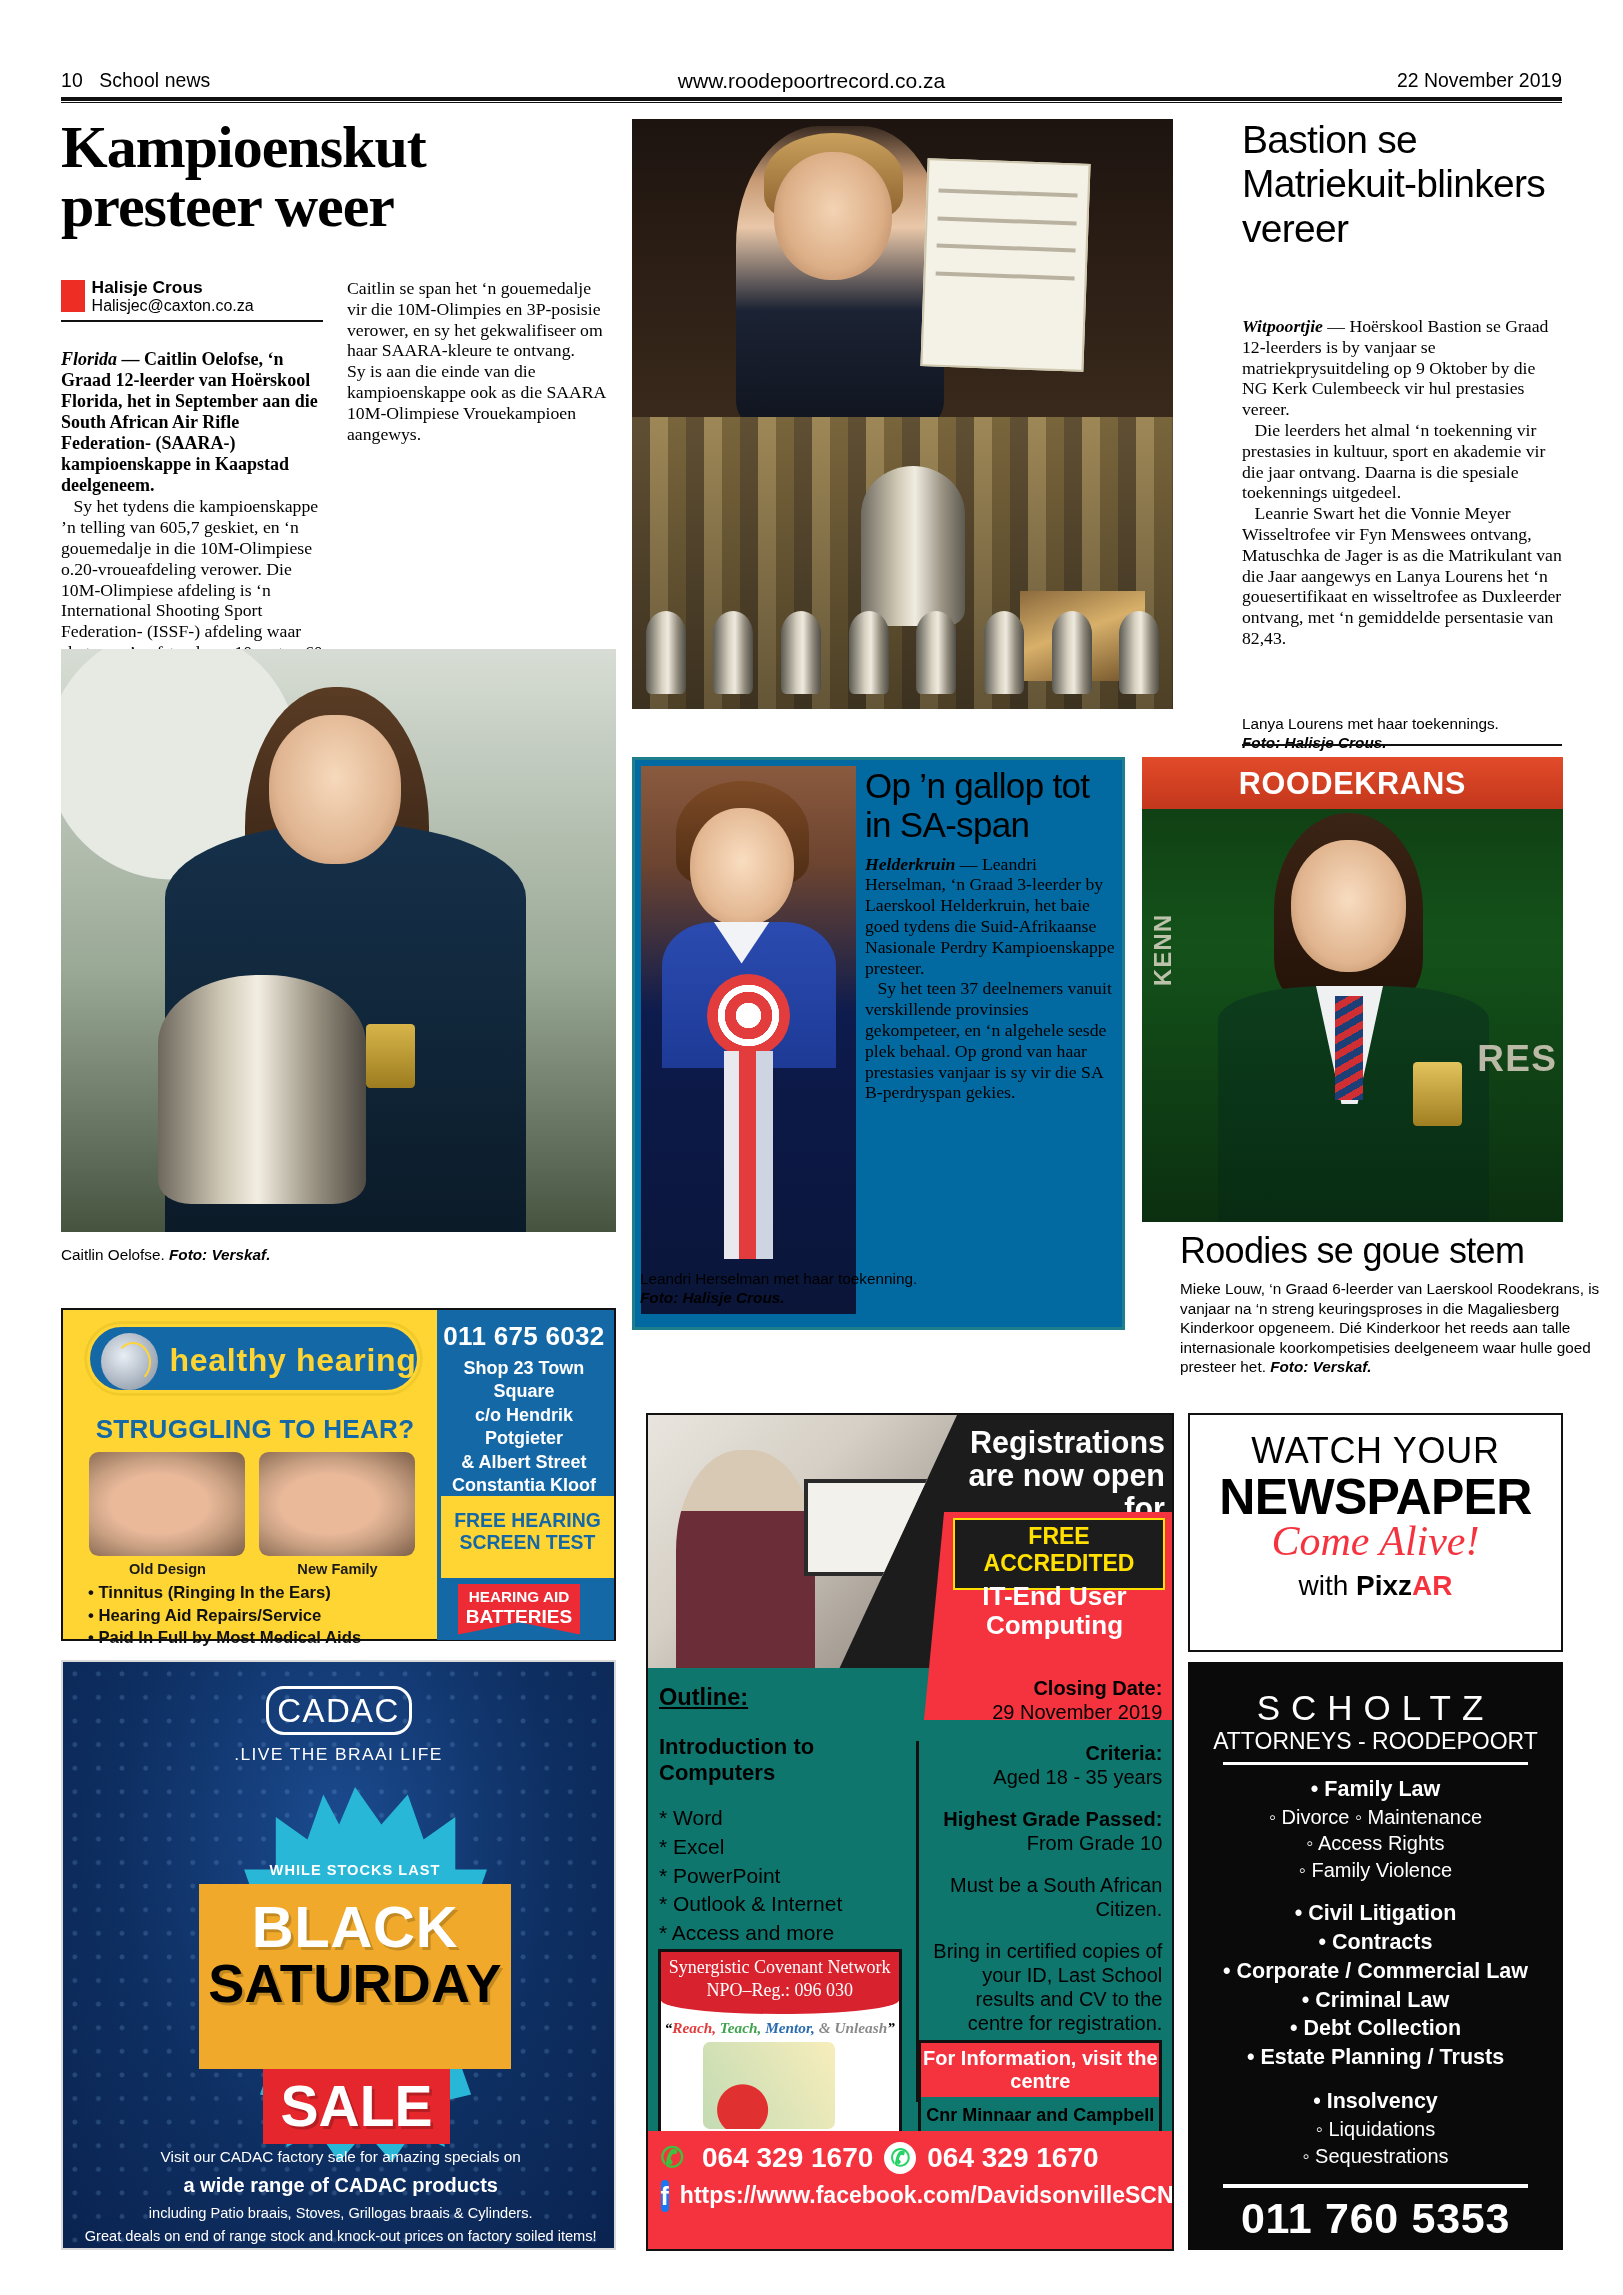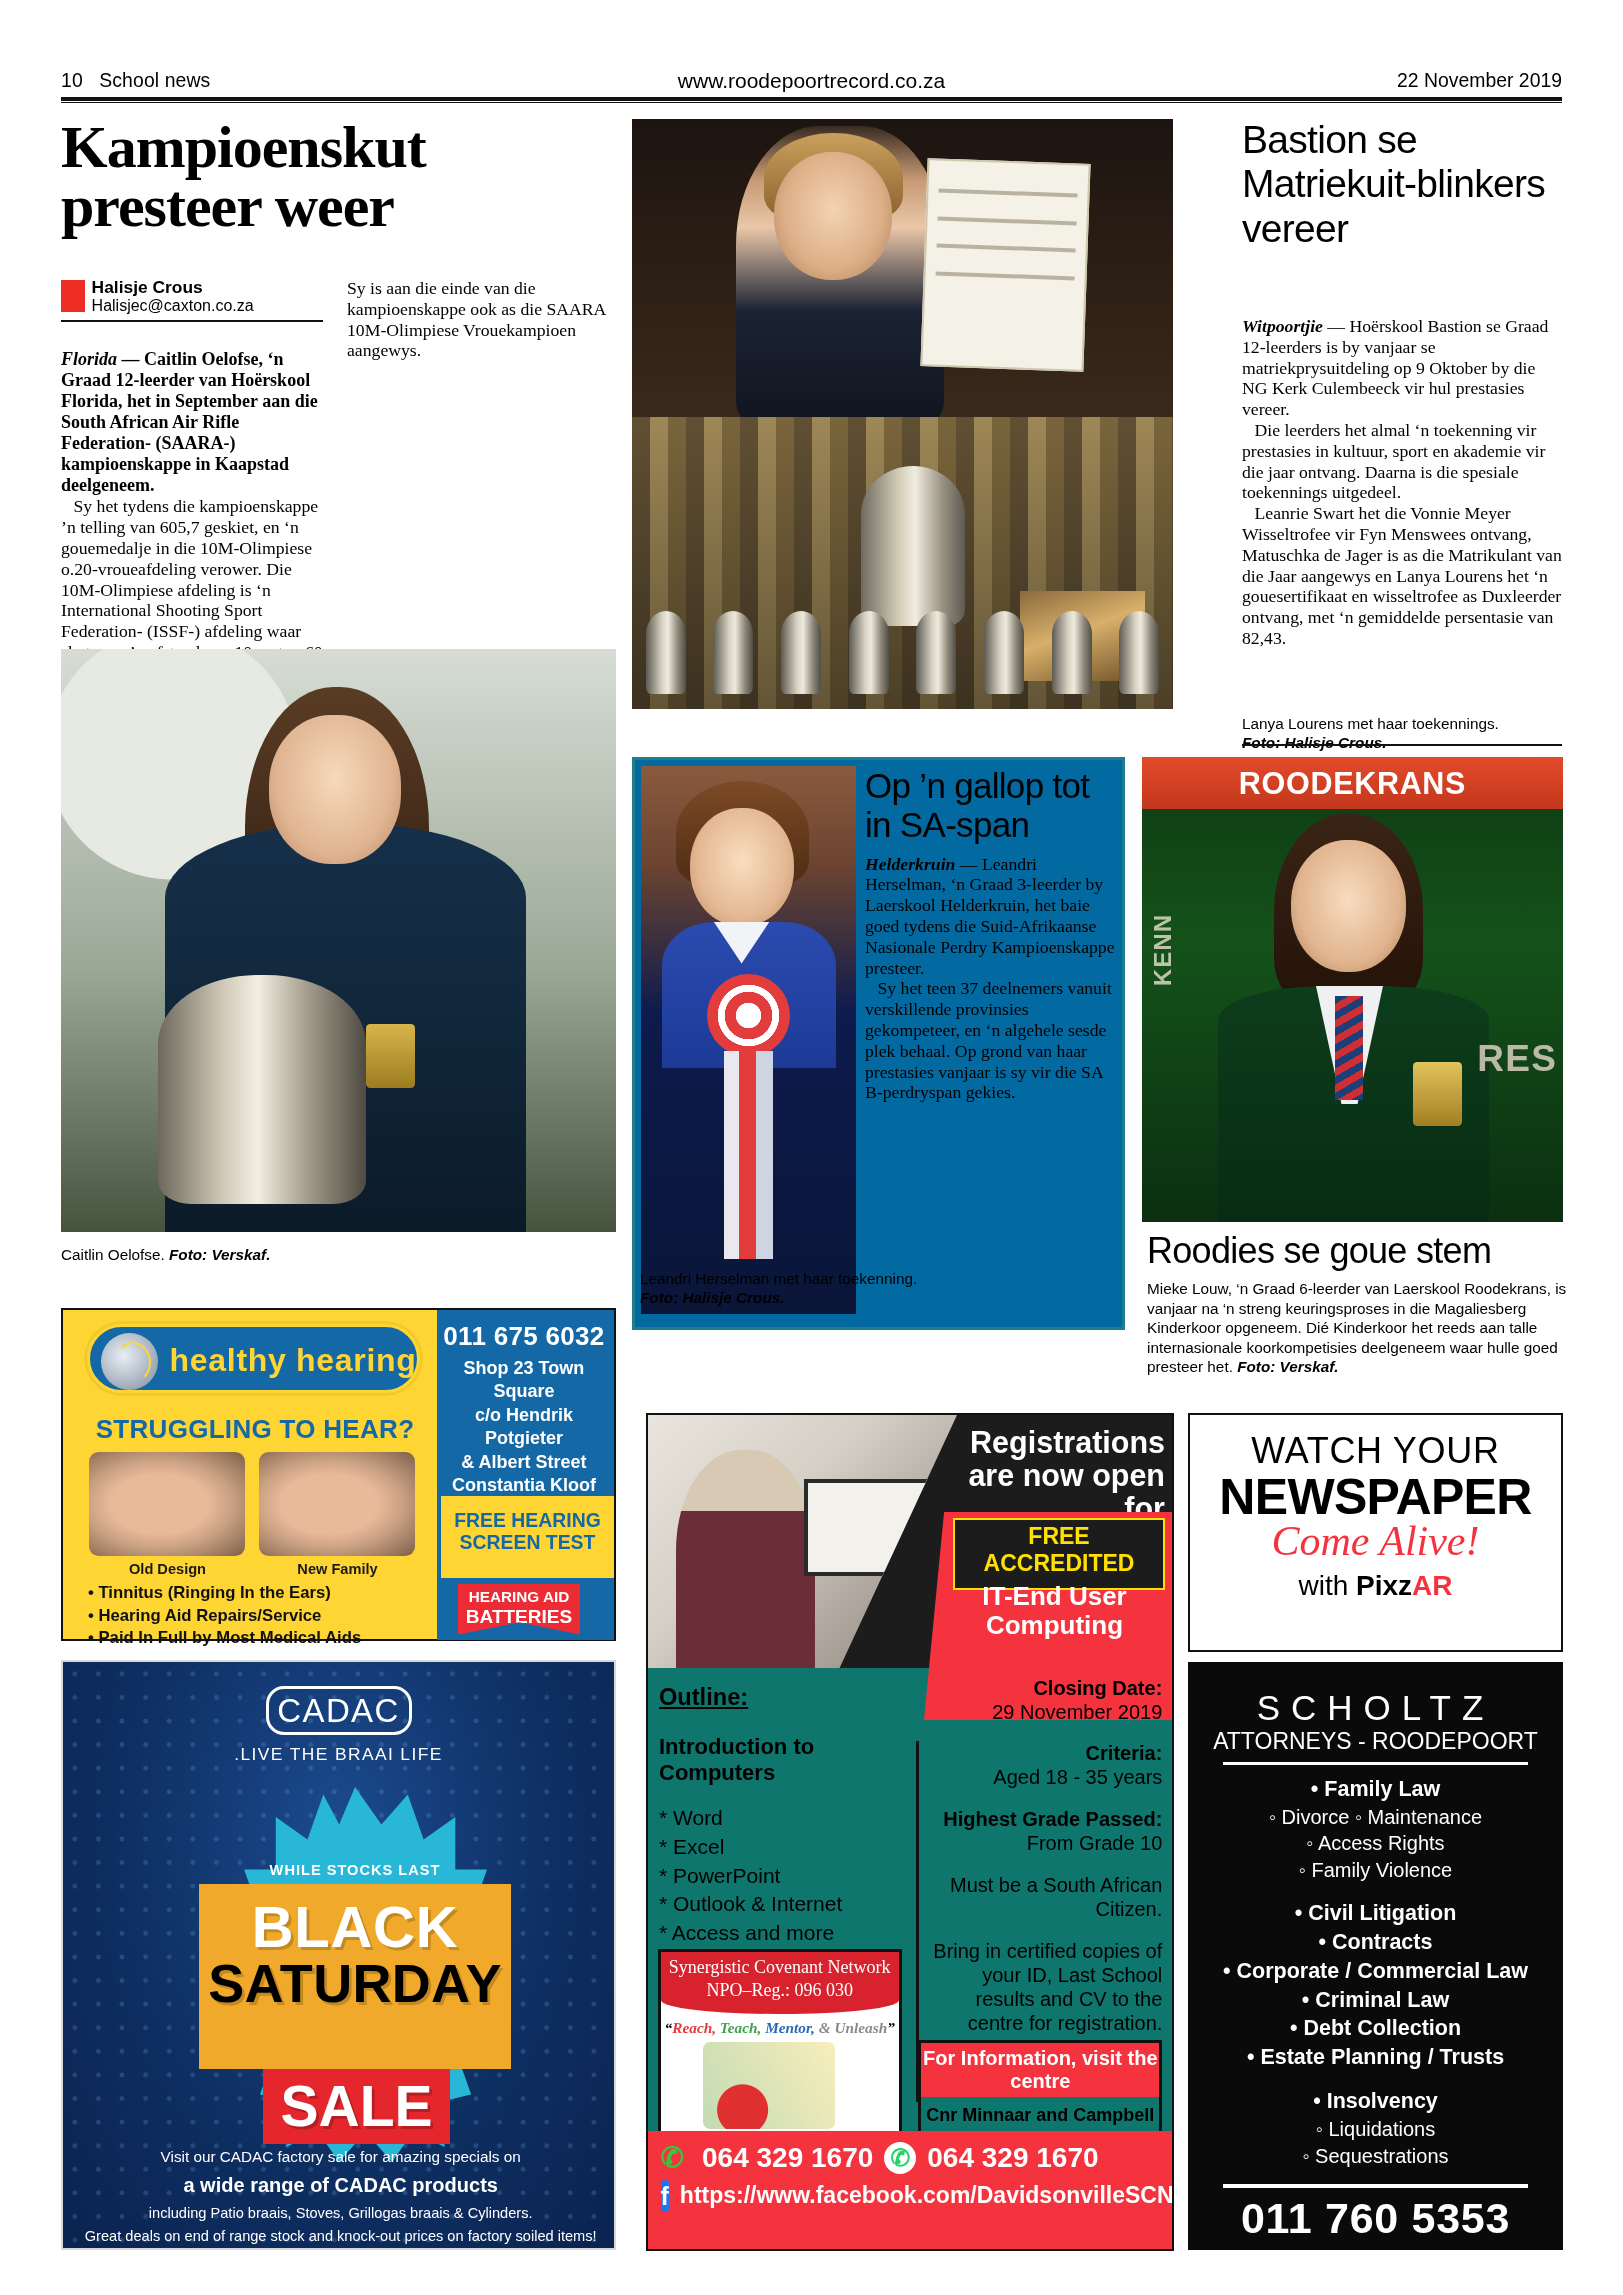--- a/index.html
+++ b/index.html
@@ -177,21 +177,21 @@
     clip-path:polygon(0 0,100% 0,62% 100%,38% 100%);}
   .pr-tie{position:absolute;left:193px;top:239px;width:28px;height:104px;
     background:repeating-linear-gradient(150deg,#1c3f78 0 7px,#cf2f33 7px 14px);}
   .pr-badge{position:absolute;left:271px;top:305px;width:49px;height:64px;
     background:linear-gradient(180deg,#e2c35c,#a07f22);border-radius:4.2px;}
   .pr-res{position:absolute;right:5.6px;top:281px;color:#d8cfc0;font-family:"Liberation Sans",sans-serif;
     font-weight:bold;font-size:37px;letter-spacing:1.4px;opacity:.85;}
   .pr-kenn{position:absolute;left:8.3px;top:229px;color:#e7e0cf;font-family:"Liberation Sans",sans-serif;
     font-weight:bold;font-size:23.6px;letter-spacing:1.4px;transform:rotate(-90deg);transform-origin:left top;opacity:.8;}
 
-  .roodies{position:absolute;left:1147px;top:1232px;width:421px;}
+  .roodies{position:absolute;left:1180px;top:1232px;width:421px;}
   .headline-roodies{font-family:"Liberation Sans",sans-serif;font-size:36px;line-height:1.05;letter-spacing:-0.7px;}
   .roodies-body{font-family:"Liberation Sans",sans-serif;font-size:15.3px;line-height:1.27;margin-top:9.7px;}
   .roodies-body b{font-style:italic;}
 
   
   .ad { position:absolute; }
 
   
   .ad-hearing{ left:61px; top:1308px; width:555px; height:333px; border:2.8px solid #111; background:#ffd534;}
   .hh-left{position:absolute;left:0;top:0;width:378px;height:100%;background:#ffd534;}
@@ -370,20 +370,21 @@
     </div>
     <div class="byline-rule"></div>
   </div>
 
   <div class="col-a-body body-col">
     <p class="lead noindent"><span class="place">Florida</span><span> — </span><span>Caitlin Oelofse, ‘n Graad 12-leerder van Hoërskool Florida, het in September aan die South African Air Rifle Federation- (SAARA-) kampioenskappe in Kaapstad deelgeneem.</span></p>
     <p>Sy het tydens die kampioenskappe ’n telling van 605,7 geskiet, en ‘n gouemedalje in die 10M-Olimpiese o.20-vroueafdeling verower. Die 10M-Olimpiese afdeling is ‘n International Shooting Sport Federation- (ISSF-) afdeling waar skuts oor ’n afstand van 10 meter, 60 skote staande binne 75 minute skiet. Hiermee het sy vir deelname aan die vrouefinaal gekwalifiseer, waar die top agt skuts in die land meeding vir die titel van 10M Olimpiese Vrouekampioen.</p>
   </div>
 
   <div class="col-b-body body-col">
+    <p class="noindent">Caitlin se span het ‘n gouemedalje vir die 10M-Olimpies en 3P-posisie verower, en sy het gekwalifiseer om haar SAARA-kleure te ontvang.</p>
     <p class="noindent">Sy is aan die einde van die kampioenskappe ook as die SAARA 10M-Olimpiese Vrouekampioen aangewys.</p>
   </div>
 
   <div class="photo-trophy">
     <div class="pt-girl"></div>
     <div class="pt-hair"></div>
     <div class="pt-face"></div>
     <div class="pt-cert">
       <div class="pt-cert-l" style="top:28px"></div>
       <div class="pt-cert-l" style="top:56px"></div>

